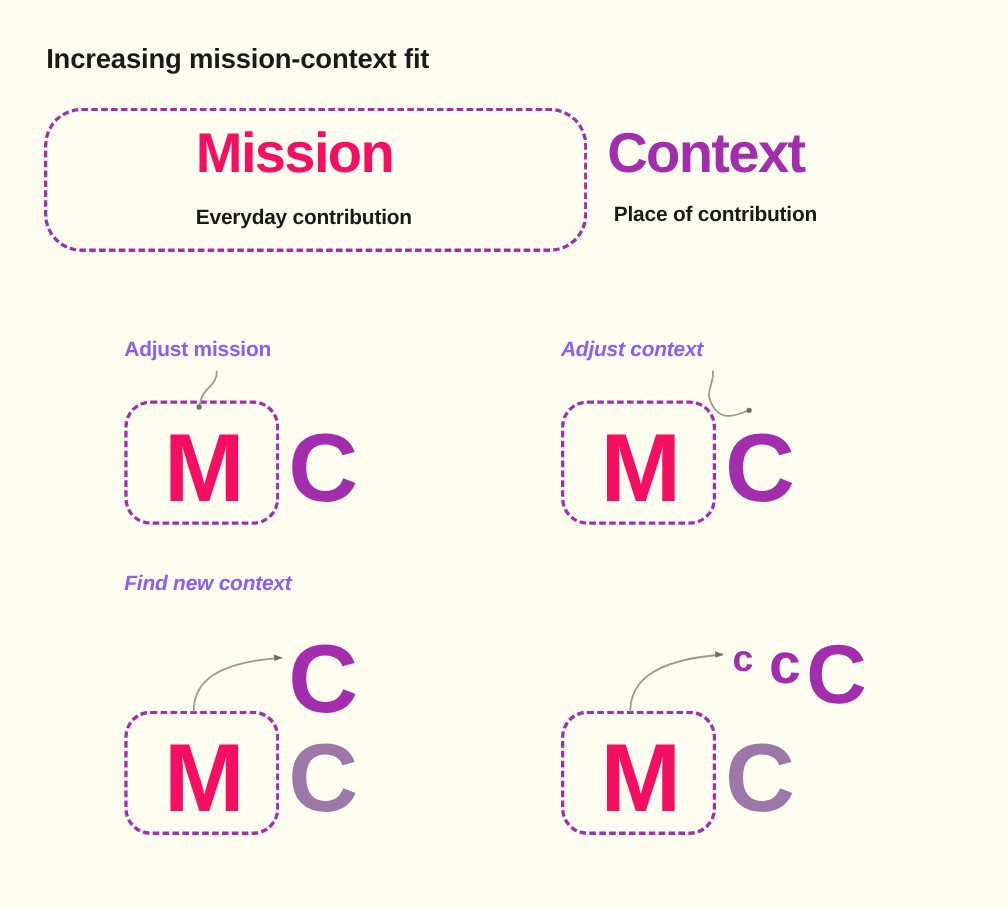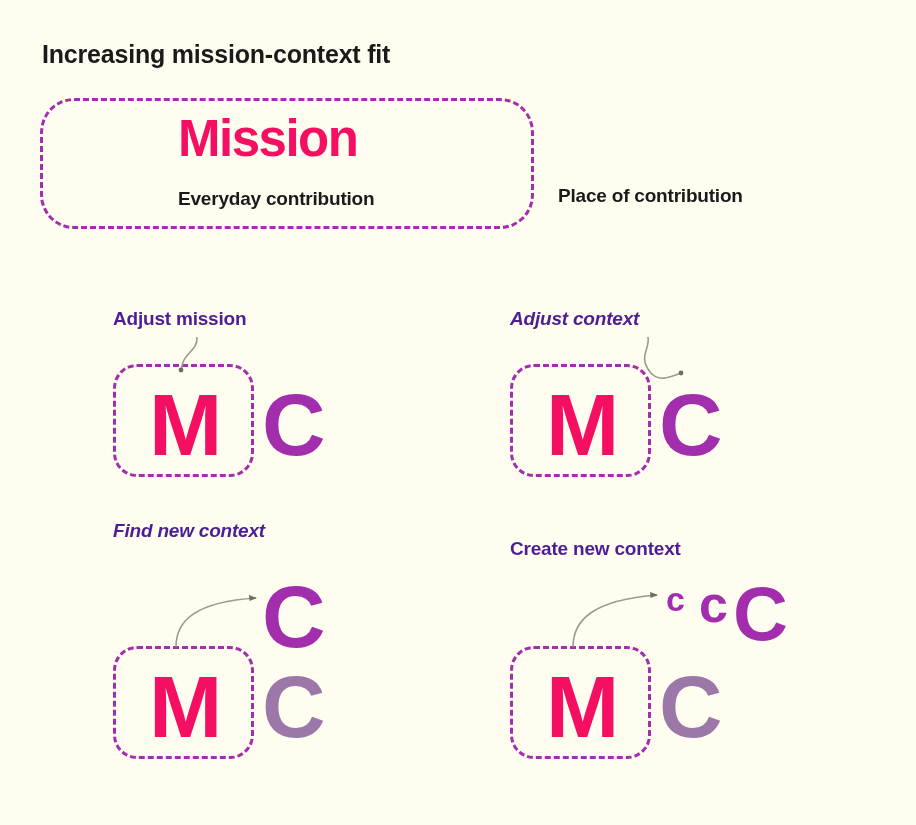--- a/index.html
+++ b/index.html
@@ -74,21 +74,21 @@
     letter-spacing: -0.2px;
   }
   .hero-sub.mission-sub { left: 178px; top: 188px; }
   .hero-sub.context-sub  { left: 558px; top: 185px; }
 
   
   .quad-label {
     position: absolute;
     font-size: 19px;
     font-weight: bold;
-    color: #4c1d95;
+    color: #8b5cf6;
     white-space: nowrap;
     letter-spacing: -0.2px;
   }
 
   
   .glyph {
     position: absolute;
     font-weight: bold;
     line-height: 1;
     white-space: nowrap;
@@ -121,39 +121,39 @@
 
 <div id="canvas">
 
   <div class="page-title">Increasing mission-context fit</div>
 
   <div class="dashed-box hero"></div>
 
   <div class="hero-word mission">Mission</div>
   <div class="hero-sub mission-sub">Everyday contribution</div>
 
+  <div class="hero-word context">Context</div>
   <div class="hero-sub context-sub">Place of contribution</div>
 
   <div class="quad-label" style="left:113px; top:308px;">Adjust mission</div>
   <div class="dashed-box quad" style="left:113px; top:364px;"></div>
   <div class="glyph m" style="left:149px; top:381px;">M</div>
   <div class="glyph c" style="left:262px; top:381px;">C</div>
 
   <div class="quad-label" style="left:510px; top:308px;font-style:italic;">Adjust context</div>
   <div class="dashed-box quad" style="left:510px; top:364px;"></div>
   <div class="glyph m" style="left:546px; top:381px;">M</div>
   <div class="glyph c" style="left:659px; top:381px;">C</div>
 
   <div class="quad-label" style="left:113px; top:520px;font-style:italic;">Find new context</div>
   <div class="glyph c" style="left:262px; top:573px;">C</div>
   <div class="dashed-box quad" style="left:113px; top:646px;"></div>
   <div class="glyph m" style="left:149px; top:663px;">M</div>
   <div class="glyph c-dim" style="left:262px; top:663px;">C</div>
 
-  <div class="quad-label" style="left:510px; top:538px;">Create new context</div>
   <div class="glyph c-sm" style="left:666px; top:582px;">c</div>
   <div class="glyph c-md" style="left:699px; top:578px;">c</div>
   <div class="glyph c-lg" style="left:733px; top:576px;">C</div>
   <div class="dashed-box quad" style="left:510px; top:646px;"></div>
   <div class="glyph m" style="left:546px; top:663px;">M</div>
   <div class="glyph c-dim" style="left:659px; top:663px;">C</div>
 
   <svg id="leaders" viewBox="0 0 916 825">
 
     <path class="leader-path" d="M 197 337 C 198 348, 188 352, 184 360 C 182 364, 182 366, 181 370"></path>

